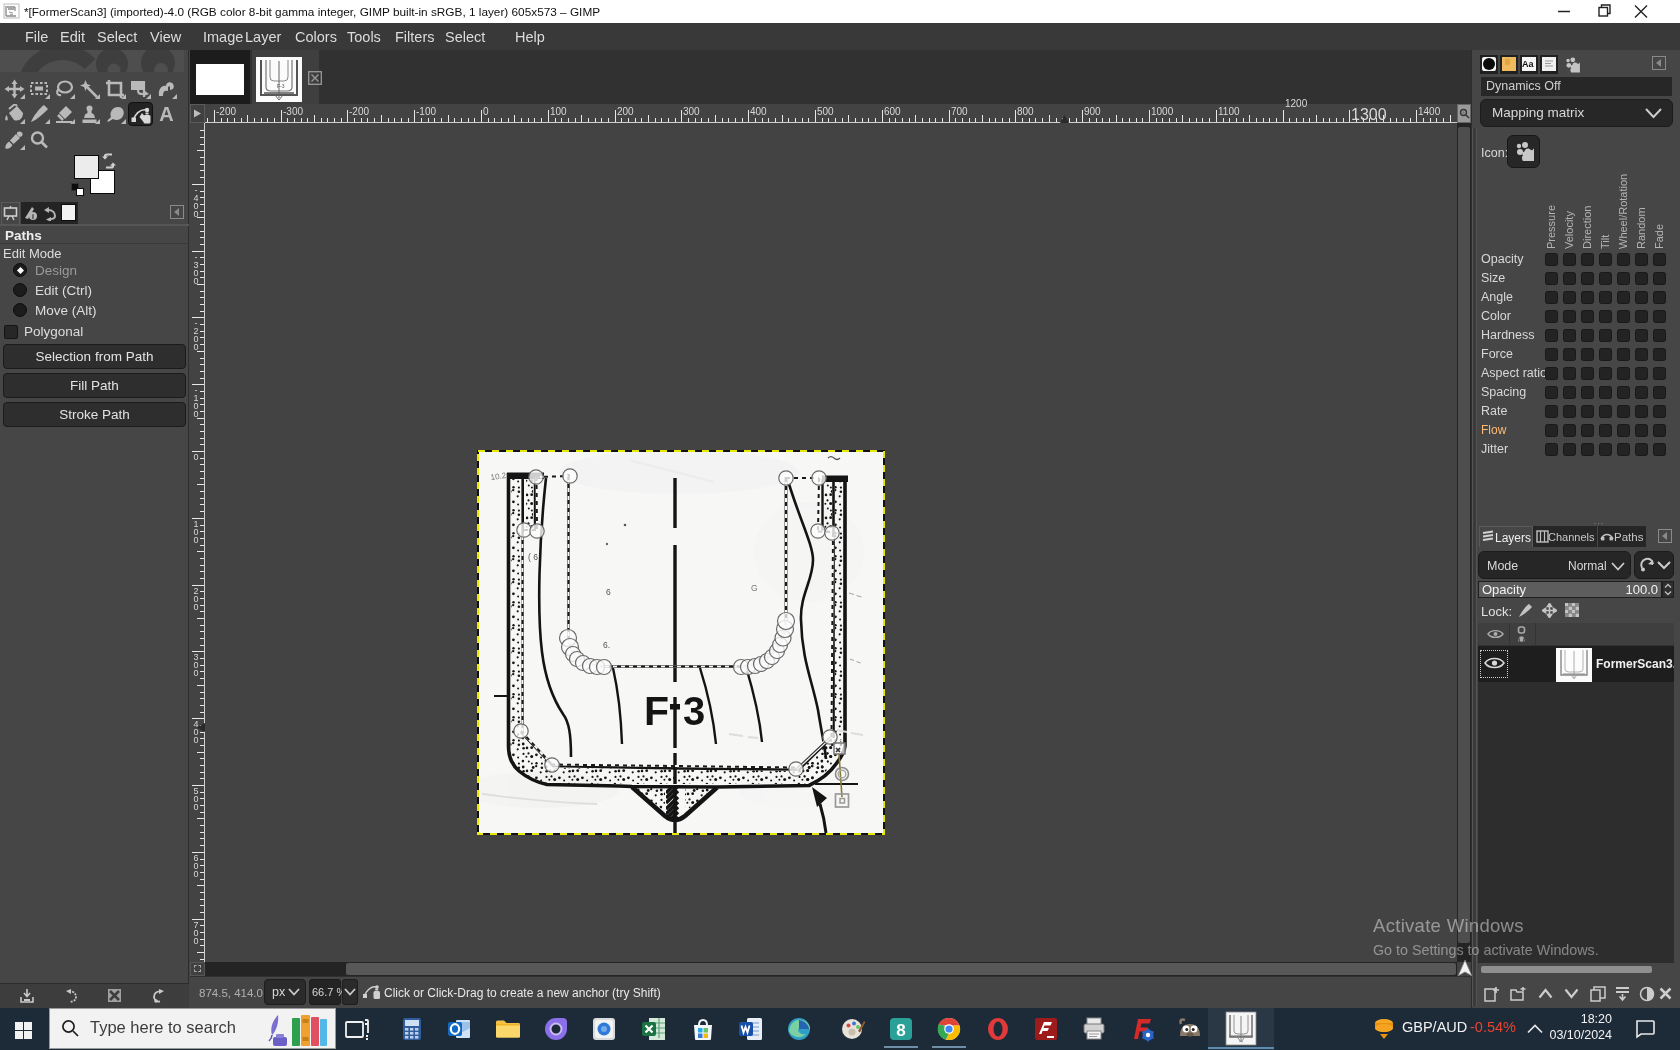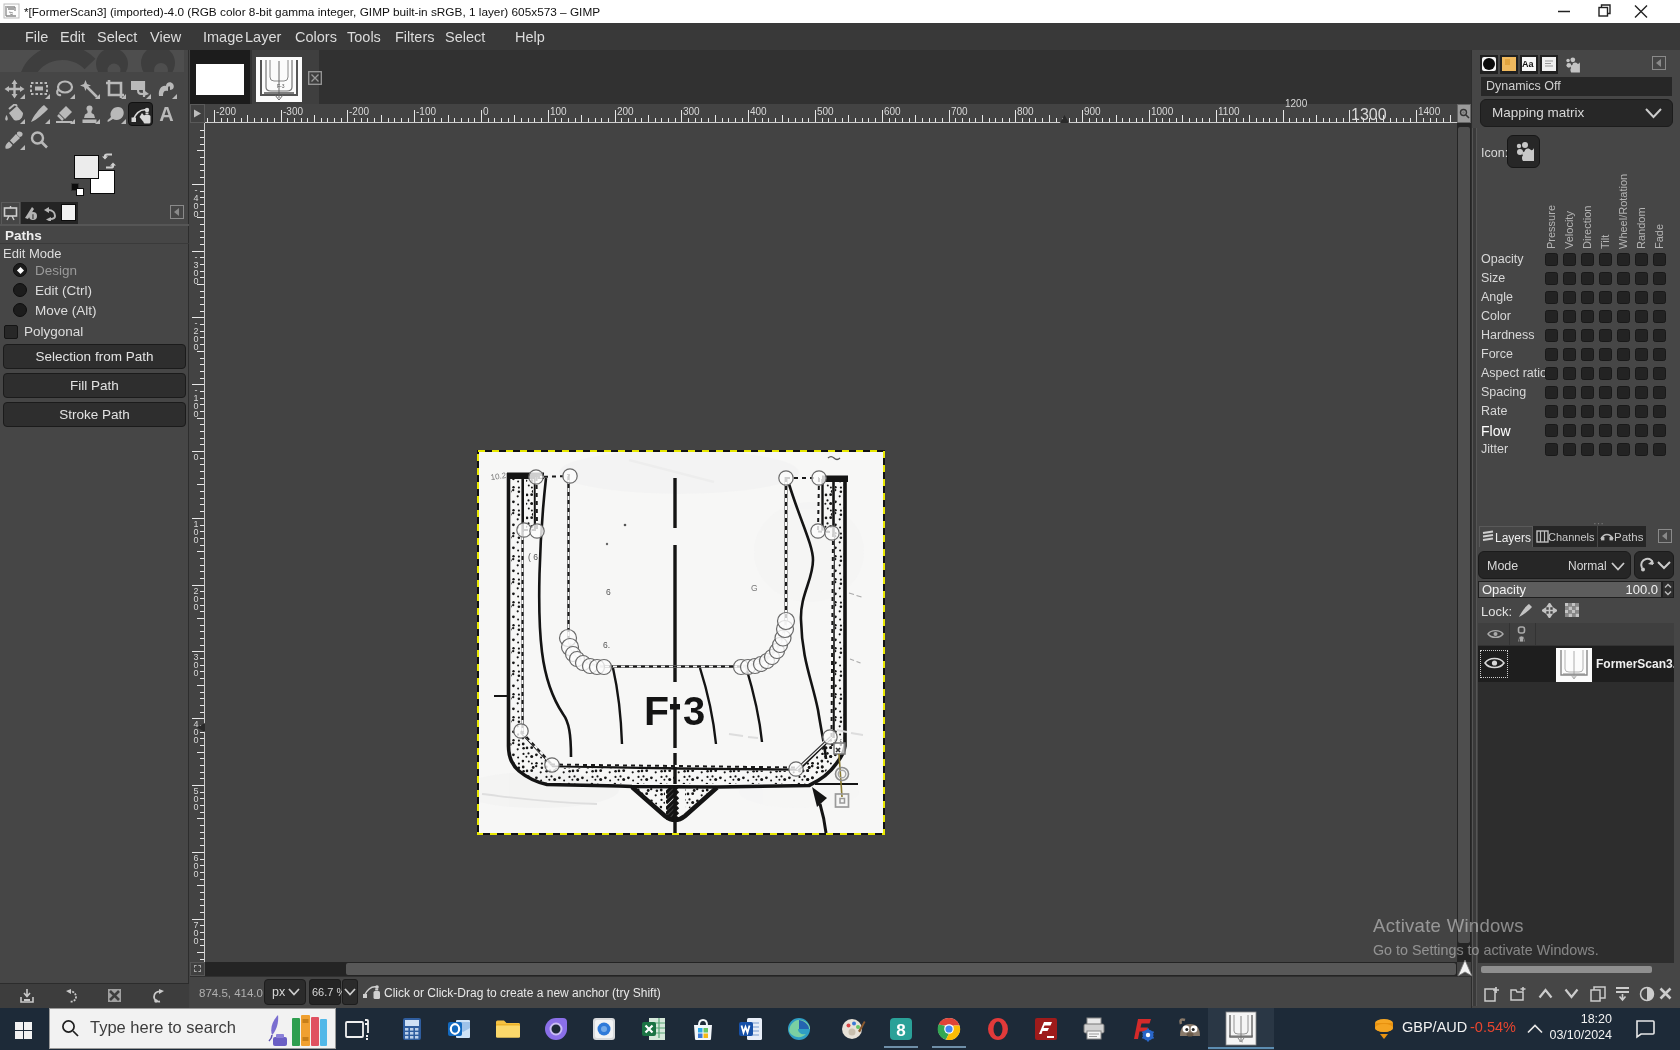--- a/index.html
+++ b/index.html
@@ -947,21 +947,21 @@
 <div style="position:absolute;left:1635px;top:386px;width:13px;height:13px;background:#232323;border:1px solid #191919;border-radius:2.5px;"></div>
 <div style="position:absolute;left:1653px;top:386px;width:13px;height:13px;background:#232323;border:1px solid #191919;border-radius:2.5px;"></div>
 <div style="position:absolute;left:1481px;top:404px;font-size:12.5px;color:#d8d8d8;">Rate</div>
 <div style="position:absolute;left:1545px;top:405px;width:13px;height:13px;background:#232323;border:1px solid #191919;border-radius:2.5px;"></div>
 <div style="position:absolute;left:1563px;top:405px;width:13px;height:13px;background:#232323;border:1px solid #191919;border-radius:2.5px;"></div>
 <div style="position:absolute;left:1581px;top:405px;width:13px;height:13px;background:#232323;border:1px solid #191919;border-radius:2.5px;"></div>
 <div style="position:absolute;left:1599px;top:405px;width:13px;height:13px;background:#232323;border:1px solid #191919;border-radius:2.5px;"></div>
 <div style="position:absolute;left:1617px;top:405px;width:13px;height:13px;background:#232323;border:1px solid #191919;border-radius:2.5px;"></div>
 <div style="position:absolute;left:1635px;top:405px;width:13px;height:13px;background:#232323;border:1px solid #191919;border-radius:2.5px;"></div>
 <div style="position:absolute;left:1653px;top:405px;width:13px;height:13px;background:#232323;border:1px solid #191919;border-radius:2.5px;"></div>
-<div style="position:absolute;left:1481px;top:423px;font-size:14px;color:#ffffff;">Flow</div>
+<div style="position:absolute;left:1481px;top:423px;font-size:12px;color:#fdba74;">Flow</div>
 <div style="position:absolute;left:1545px;top:424px;width:13px;height:13px;background:#232323;border:1px solid #191919;border-radius:2.5px;"></div>
 <div style="position:absolute;left:1563px;top:424px;width:13px;height:13px;background:#232323;border:1px solid #191919;border-radius:2.5px;"></div>
 <div style="position:absolute;left:1581px;top:424px;width:13px;height:13px;background:#232323;border:1px solid #191919;border-radius:2.5px;"></div>
 <div style="position:absolute;left:1599px;top:424px;width:13px;height:13px;background:#232323;border:1px solid #191919;border-radius:2.5px;"></div>
 <div style="position:absolute;left:1617px;top:424px;width:13px;height:13px;background:#232323;border:1px solid #191919;border-radius:2.5px;"></div>
 <div style="position:absolute;left:1635px;top:424px;width:13px;height:13px;background:#232323;border:1px solid #191919;border-radius:2.5px;"></div>
 <div style="position:absolute;left:1653px;top:424px;width:13px;height:13px;background:#232323;border:1px solid #191919;border-radius:2.5px;"></div>
 <div style="position:absolute;left:1481px;top:442px;font-size:12.5px;color:#d8d8d8;">Jitter</div>
 <div style="position:absolute;left:1545px;top:443px;width:13px;height:13px;background:#232323;border:1px solid #191919;border-radius:2.5px;"></div>
 <div style="position:absolute;left:1563px;top:443px;width:13px;height:13px;background:#232323;border:1px solid #191919;border-radius:2.5px;"></div>

